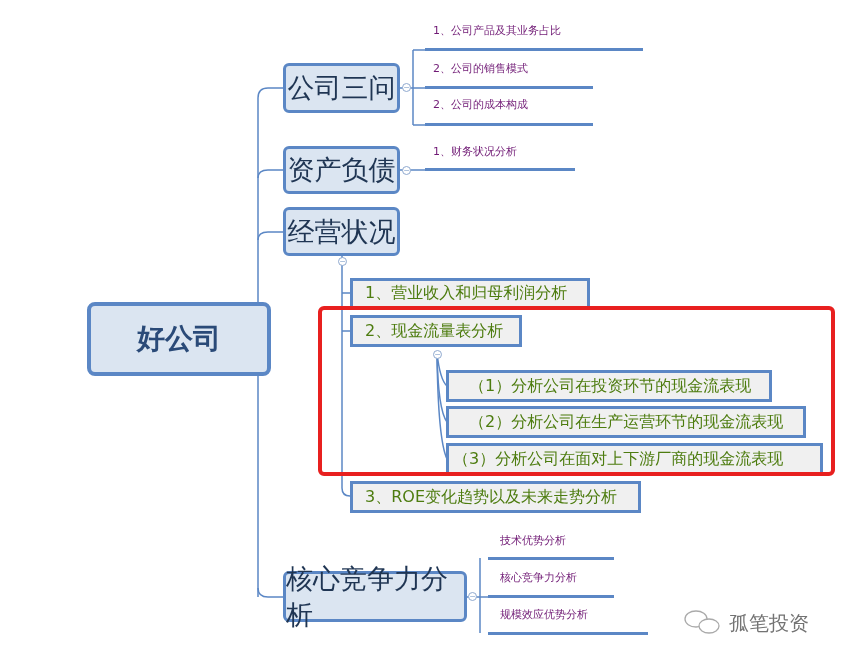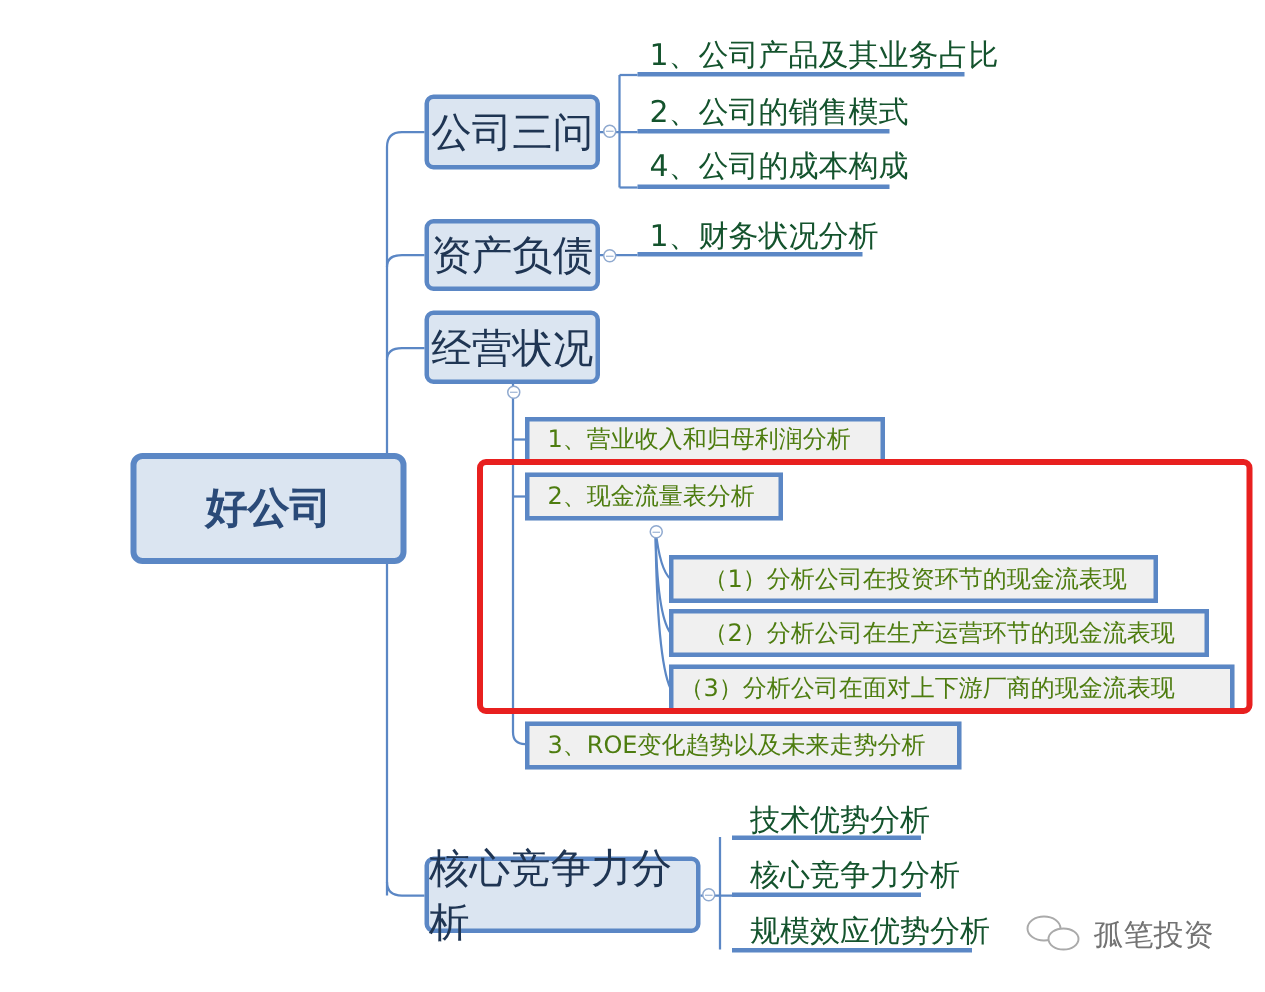--- a/index.html
+++ b/index.html
@@ -5,21 +5,21 @@
   html, body { margin:0; padding:0; }
   body { width:843px; height:661px; background:#ffffff; position:relative; overflow:hidden;
          font-family:"DejaVu Sans", sans-serif; color:#222; }
   .abs { position:absolute; }
   svg.lines { position:absolute; left:0; top:0; }
   .root { left:87px; top:302px; width:184px; height:74px; background:#dbe5f1; border:4px solid #5b87c5;
           border-radius:8px; box-sizing:border-box; display:flex; align-items:center; justify-content:center;
           font-size:28px; font-weight:bold; color:#2a4a78; }
   .main { background:#dbe5f1; border:3px solid #5b87c5; border-radius:6px; box-sizing:border-box;
           display:flex; align-items:center; justify-content:center; font-size:27px; color:#1f3553; }
-  .leaf { font-size:20px; color:#14532d; white-space:nowrap; }
+  .leaf { font-size:11px; color:#701a75; white-space:nowrap; }
   .leaf-line { height:3px; background:#5b87c5; }
   .sub { background:#f0f0f0; border:3px solid #5b87c5; box-sizing:border-box; display:flex; align-items:center;
          font-size:16px; color:#4d7c0f; white-space:nowrap; padding-left:12px; }
   .collapse { width:9px; height:9px; border:1px solid #8fa9cf; border-radius:50%; background:#fff;
               box-sizing:border-box; font-size:8px; line-height:7px; text-align:center; color:#8fa9cf; }
   .highlight { left:318px; top:306px; width:517px; height:170px; border:4px solid #e8201f; border-radius:6px;
                box-sizing:border-box; }
   .wm { left:683px; top:608px; display:flex; align-items:center; gap:6px; color:#737373; font-size:20px; }
 </style>
 </head>
@@ -56,21 +56,21 @@
 </svg>
 
 <div class="abs root">好公司</div>
 
 <div class="abs main" style="left:283px;top:63px;width:117px;height:50px;">公司三问</div>
 <div class="abs collapse" style="left:402px;top:83px;">−</div>
 <div class="abs leaf" style="left:433px;top:23px;">1、公司产品及其业务占比</div>
 <div class="abs leaf-line" style="left:425px;top:48px;width:218px;"></div>
 <div class="abs leaf" style="left:433px;top:61px;">2、公司的销售模式</div>
 <div class="abs leaf-line" style="left:425px;top:86px;width:168px;"></div>
-<div class="abs leaf" style="left:433px;top:97px;">4、公司的成本构成</div>
+<div class="abs leaf" style="left:433px;top:97px;">2、公司的成本构成</div>
 <div class="abs leaf-line" style="left:425px;top:123px;width:168px;"></div>
 
 <div class="abs main" style="left:283px;top:146px;width:117px;height:48px;">资产负债</div>
 <div class="abs collapse" style="left:402px;top:166px;">−</div>
 <div class="abs leaf" style="left:433px;top:144px;">1、财务状况分析</div>
 <div class="abs leaf-line" style="left:425px;top:168px;width:150px;"></div>
 
 <div class="abs main" style="left:283px;top:207px;width:117px;height:49px;">经营状况</div>
 <div class="abs collapse" style="left:338px;top:257px;">−</div>
 <div class="abs sub" style="left:350px;top:278px;width:240px;height:31px;">1、营业收入和归母利润分析</div>

